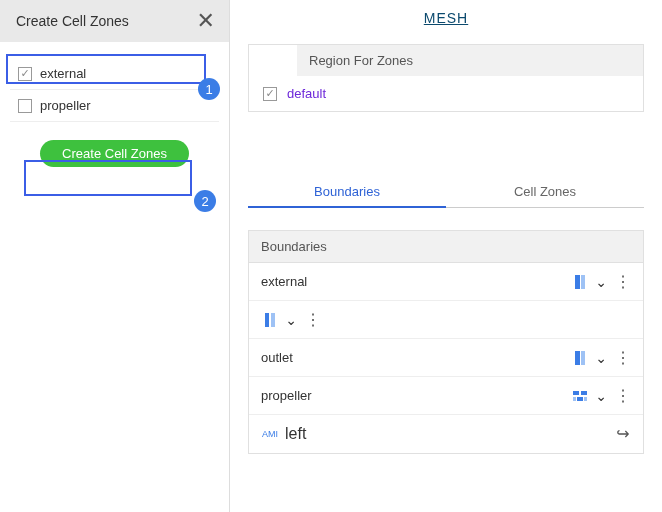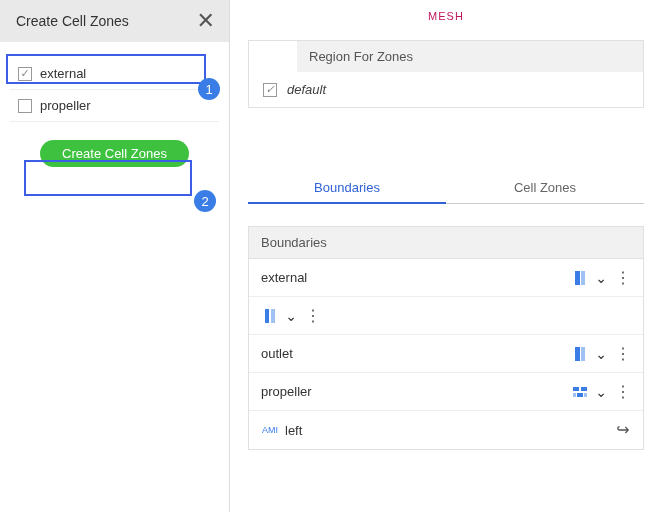--- a/index.html
+++ b/index.html
@@ -16,39 +16,39 @@
   .check-row:first-of-type { border-top: 1px solid #eee; }
   .cbox { width: 14px; height: 14px; border: 1px solid #999; background: #fff; position: relative; display: inline-flex; align-items: center; justify-content: center; }
   .cbox.checked::after { content: '✓'; font-size: 11px; color: #888; line-height: 1; }
   .create-btn { margin: 18px auto 0 auto; display: block; background: #3ec13e; color: #fff; border: none; border-radius: 16px; padding: 6px 22px; font-size: 13px; cursor: pointer; }
 
   .callout { position: absolute; border: 2px solid #3b5ee6; pointer-events: none; }
   .callout-num { position: absolute; width: 22px; height: 22px; border-radius: 50%; background: #3b7de6; color: #fff; font-size: 13px; display: flex; align-items: center; justify-content: center; }
 
   
   .right-pane { flex: 1; padding: 0 18px 0 18px; overflow: hidden; }
-  .mesh-title { text-align: center; font-size: 11px; color: #be185d; padding: 10px 0 18px 0; letter-spacing: 1px; }
+  .mesh-title { text-align: center; font-size: 14px; color: #0c4a6e; padding: 10px 0 18px 0; letter-spacing: 1px; text-decoration: underline; }
   .region-card { border: 1px solid #e0e0e0; }
   .region-head { background: #f1f1f1; padding: 8px 12px; font-size: 13px; color: #555; margin-left: 48px; }
-  .region-row { display: flex; align-items: center; padding: 10px 14px; gap: 10px; font-size: 13px; color: #404040; font-style: italic; }
+  .region-row { display: flex; align-items: center; padding: 10px 14px; gap: 10px; font-size: 13px; color: #6d28d9; }
 
   .tabs { display: flex; margin-top: 64px; border-bottom: 1px solid #ccc; }
   .tab { flex: 1; text-align: center; padding: 8px 0; font-size: 13px; color: #666; cursor: pointer; position: relative; }
   .tab.active { color: #2f63d6; }
   .tab.active::after { content: ''; position: absolute; left: 0; right: 0; bottom: -1px; height: 2px; background: #2f63d6; }
 
   .bound-table { margin-top: 22px; border: 1px solid #e0e0e0; }
   .bt-head { background: #f1f1f1; padding: 8px 12px; font-size: 13px; color: #555; border-bottom: 1px solid #e0e0e0; }
   .bt-row { display: flex; align-items: center; height: 38px; padding: 0 10px 0 12px; border-bottom: 1px solid #eee; font-size: 13px; color: #333; }
   .bt-row:last-child { border-bottom: none; }
   .bt-name { flex: 1; }
   .bt-icon { width: 18px; display:flex; justify-content:center; }
   .bt-chev { width: 24px; text-align: center; font-size: 14px; color: #333; cursor: pointer; }
   .bt-kebab { width: 20px; text-align: center; color: #555; cursor: pointer; font-size: 16px; line-height: 0.5; }
-  .pair-label { font-size: 13px; color: #333; margin-left: 6px; flex:1; }
+  .pair-label { font-size: 16px; color: #333; margin-left: 6px; flex:1; }
 
   
   .ic-sliver { width: 10px; height: 14px; background: linear-gradient(to right, #3b7de6 0 45%, transparent 45% 60%, #9ec2f5 60% 100%); }
   .ic-brick { width: 14px; height: 10px; background:
       linear-gradient(#3b7de6, #3b7de6) 0 0/6px 4px no-repeat,
       linear-gradient(#3b7de6, #3b7de6) 8px 0/6px 4px no-repeat,
       linear-gradient(#3b7de6, #3b7de6) 4px 6px/6px 4px no-repeat,
       linear-gradient(#9ec2f5, #9ec2f5) 0 6px/3px 4px no-repeat,
       linear-gradient(#9ec2f5, #9ec2f5) 11px 6px/3px 4px no-repeat; }
   .ic-ami { font-size: 9px; color:#3b7de6; font-weight:normal; text-align:center; line-height:1; }

